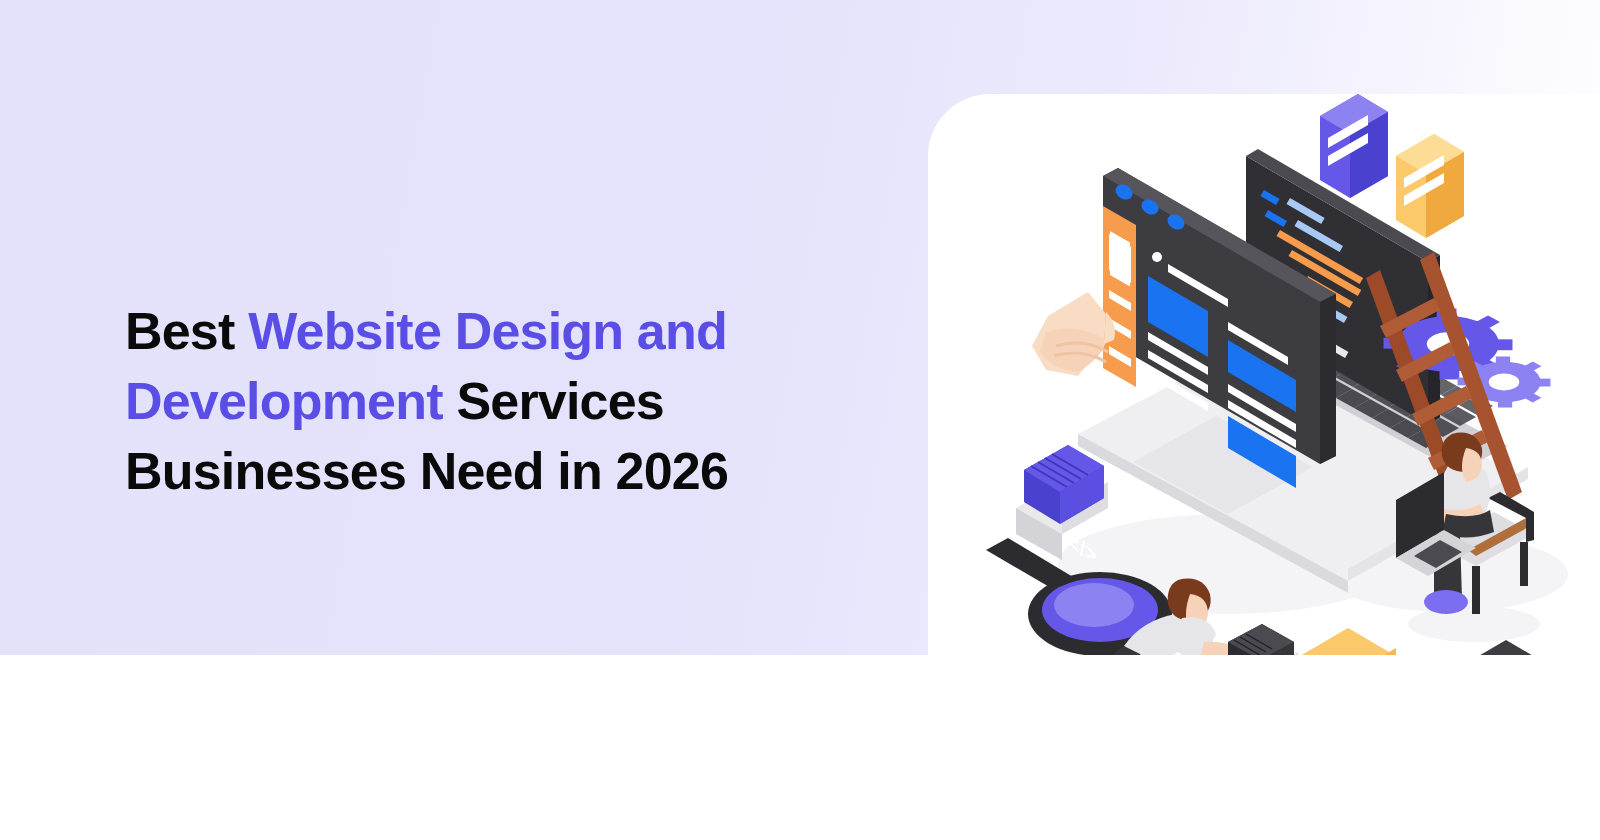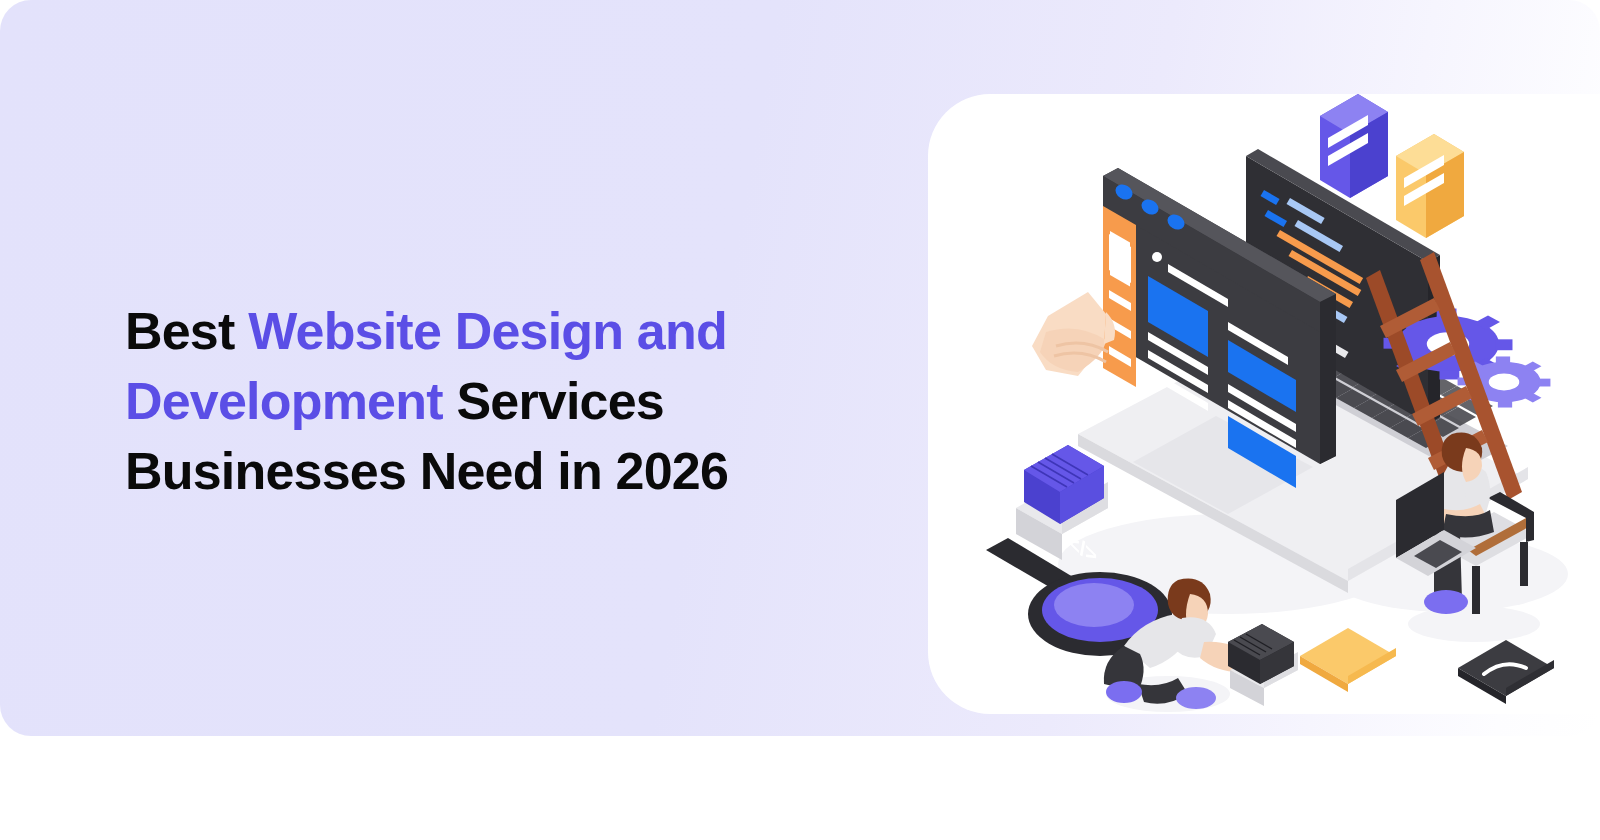--- a/index.html
+++ b/index.html
@@ -3,31 +3,30 @@
 <meta charset="utf-8">
 <title>Hero Banner</title>
 <style>
   * { margin:0; padding:0; box-sizing:border-box; }
   html,body { width:1600px; height:840px; overflow:hidden; }
   body {
     font-family:"Liberation Sans", sans-serif;
     background:#ffffff;
   }
   #stage {
-    position:relative; width:1600px; height:736px;
+    position:relative; width:1600px; height:655px;
     background:
       linear-gradient(100deg,
         #e3e2fb 0%,
         #e4e3fb 45%,
         #eceafc 68%,
         #f6f5fe 83%,
         #fdfdff 94%,
         #ffffff 100%);
     overflow:hidden;
-    border-radius:31px;
   }
   
   #headline {
     position:absolute; left:125px; top:296px; width:700px;
     font-size:52px; line-height:70px;
     font-weight:700; letter-spacing:-0.8px;
     color:#0a0a0a;
     font-stretch:condensed;
     white-space:normal;
   }

